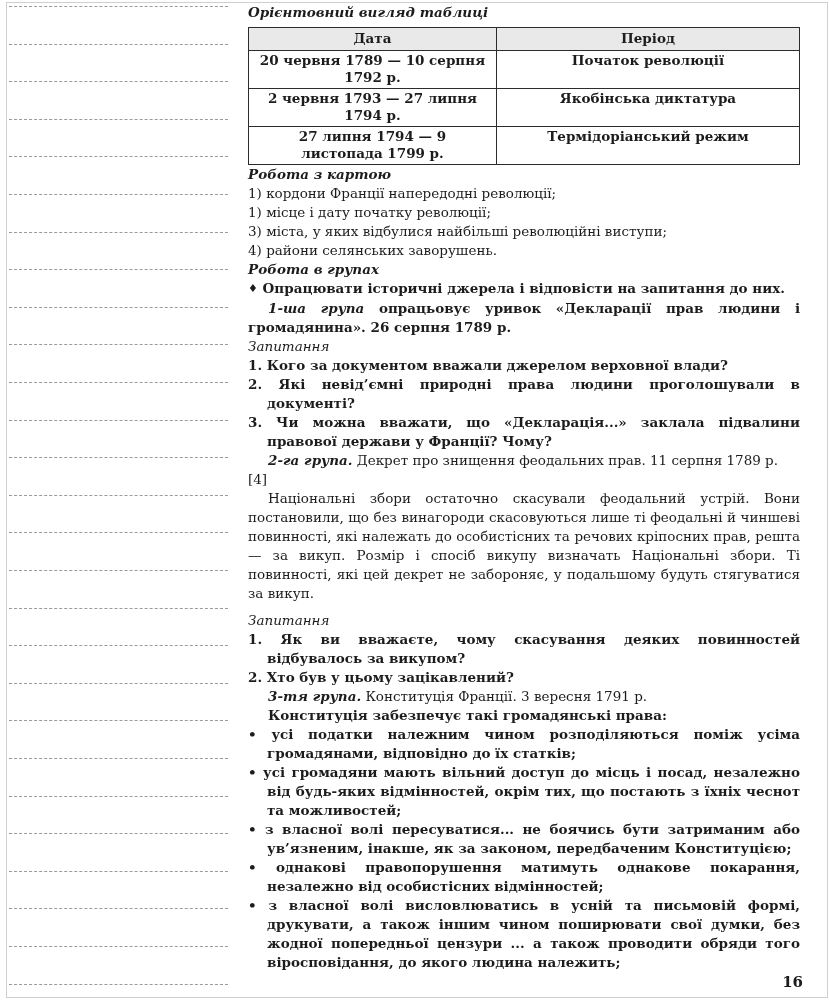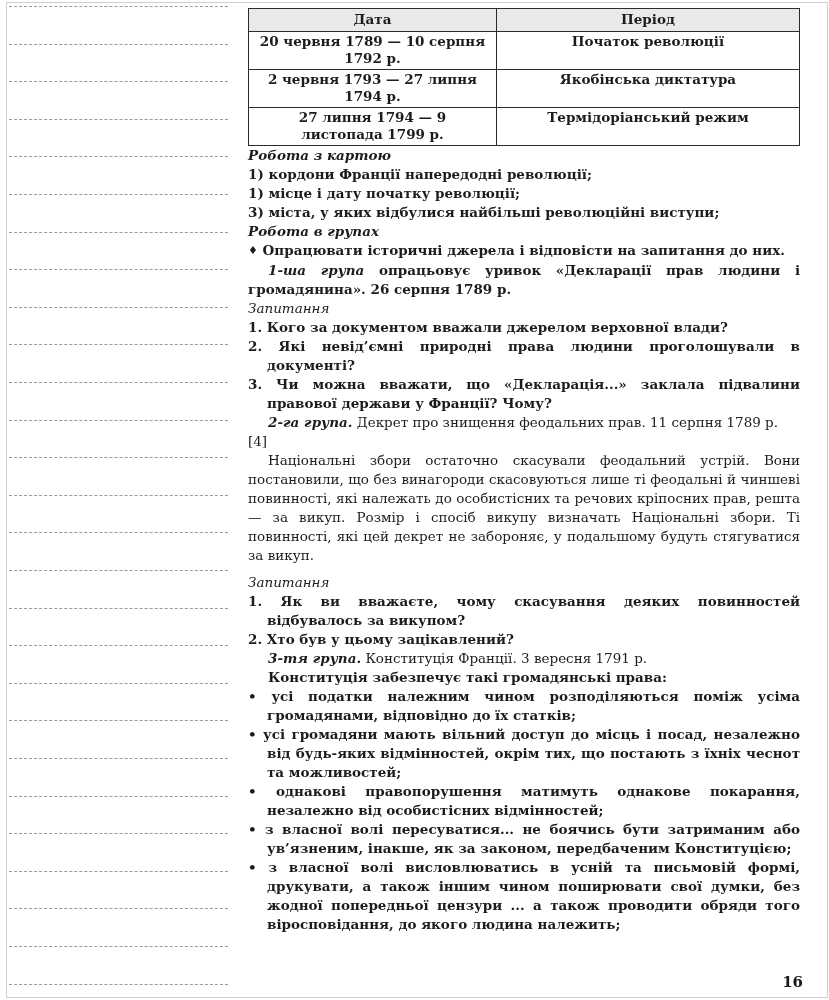--- a/index.html
+++ b/index.html
@@ -21,21 +21,21 @@
   .caption{font-weight:bold;font-style:italic;margin-left:20px;}
   table.periods{border-collapse:collapse;width:552px;margin-top:5px;font-weight:bold;font-size:13.5px;}
   table.periods th, table.periods td{border:1px solid #2c2c2c;padding:1px 7px;line-height:17.5px;vertical-align:top;text-align:center;}
   table.periods th{text-align:center;background:#e9e9e9;padding:2px 4px;}
   table.periods td.c1{width:45%;}
   .sec{font-weight:bold;font-style:italic;margin-left:20px;}
   .sec1{margin-top:26px;}
   .sec2{margin-top:6px;}
   .task{margin-top:2px;font-weight:bold;}
   .dbul{font-size:11px;position:relative;top:-1px;}
-  .numlist p{font-weight:bold;}
+  .numlist p{font-weight:normal;}
   .g-intro{margin-top:6px;text-indent:20px;font-weight:bold;}
   .g-head{margin-top:8px;text-indent:20px;}
   .qhead{font-style:italic;font-weight:normal;margin-left:20px;margin-top:2px;}
   .q{font-weight:bold;padding-left:19px;text-indent:-19px;}
   .quote{font-weight:normal;text-indent:20px;}
   .hang{font-weight:bold;padding-left:19px;text-indent:-19px;}
   .pagenum{position:absolute;right:26px;bottom:8px;font-weight:bold;font-size:15px;}
 </style>
 </head>
 <body>
@@ -66,20 +66,21 @@
     <div class="margin-line" style="top: 789.6px;"></div>
     <div class="margin-line" style="top: 827.2px;"></div>
     <div class="margin-line" style="top: 864.8px;"></div>
     <div class="margin-line" style="top: 902.4px;"></div>
     <div class="margin-line" style="top: 940px;"></div>
     <div class="margin-line" style="top: 977.6px;"></div>
   </div>
 
 <div class="content">
 
+  <p class="caption">Орієнтовний вигляд таблиці</p>
 
   <table class="periods">
     <thead>
       <tr>
         <th>Дата</th>
         <th>Період</th>
       </tr>
     </thead>
     <tbody>
       <tr>
@@ -95,20 +96,21 @@
         <td>Термідоріанський режим</td>
       </tr>
     </tbody>
   </table>
 
   <p class="sec sec1">Робота з картою</p>
   <div class="numlist">
     <p>1) кордони Франції напередодні революції;</p>
     <p>1) місце і дату початку революції;</p>
     <p>3) міста, у яких відбулися найбільші революційні виступи;</p>
+    <p>4) райони селянських заворушень.</p>
   </div>
 
   <p class="sec sec2">Робота в групах</p>
   <p class="task"><span class="dbul">♦</span> <span>Опрацювати історичні джерела і відповісти на запитання до них.</span></p>
 
   <p class="g-intro jf"><span class="it">1-ша група</span><span> опрацьовує уривок «Декларації прав людини і громадянина». 26 серпня 1789 р.</span></p>
   <p class="qhead">Запитання</p>
   <div>
     <p class="q jf">1. Кого за документом вважали джерелом верховної влади?</p>
     <p class="q jf">2. Які невід’ємні природні права людини проголошували в документі?</p>
@@ -121,20 +123,20 @@
   <div>
     <p class="q jf">1. Як ви вважаєте, чому скасування деяких повинностей відбувалось за викупом?</p>
     <p class="q jf">2. Хто був у цьому зацікавлений?</p>
   </div>
 
   <p class="g-head"><span class="it b">3-тя група.</span><span class="rg"> Конституція Франції. 3 вересня 1791 р.</span></p>
   <p class="g-intro" style="margin-top:0;">Конституція забезпечує такі громадянські права:</p>
   <div>
     <p class="hang jf"><span>•</span> <span>усі податки належним чином розподіляються поміж усіма громадянами, відповідно до їх статків;</span></p>
     <p class="hang jf"><span>•</span> <span>усі громадяни мають вільний доступ до місць і посад, незалежно від будь-яких відмінностей, окрім тих, що постають з їхніх чеснот та можливостей;</span></p>
+    <p class="hang jf"><span>•</span> <span>з власної волі пересуватися... не боячись бути затриманим або ув’язненим, інакше, як за законом, передбаченим Конституцією;</span></p>
     <p class="hang jf"><span>•</span> <span>однакові правопорушення матимуть однакове покарання, незалежно від особистісних відмінностей;</span></p>
-    <p class="hang jf"><span>•</span> <span>з власної волі пересуватися... не боячись бути затриманим або ув’язненим, інакше, як за законом, передбаченим Конституцією;</span></p>
     <p class="hang jf"><span>•</span> <span>з власної волі висловлюватись в усній та письмовій формі, друкувати, а також іншим чином поширювати свої думки, без жодної попередньої цензури ... а також проводити обряди того віросповідання, до якого людина належить;</span></p>
   </div>
 
 </div>
 
 <div class="pagenum">16</div>
 
 </body></html>

